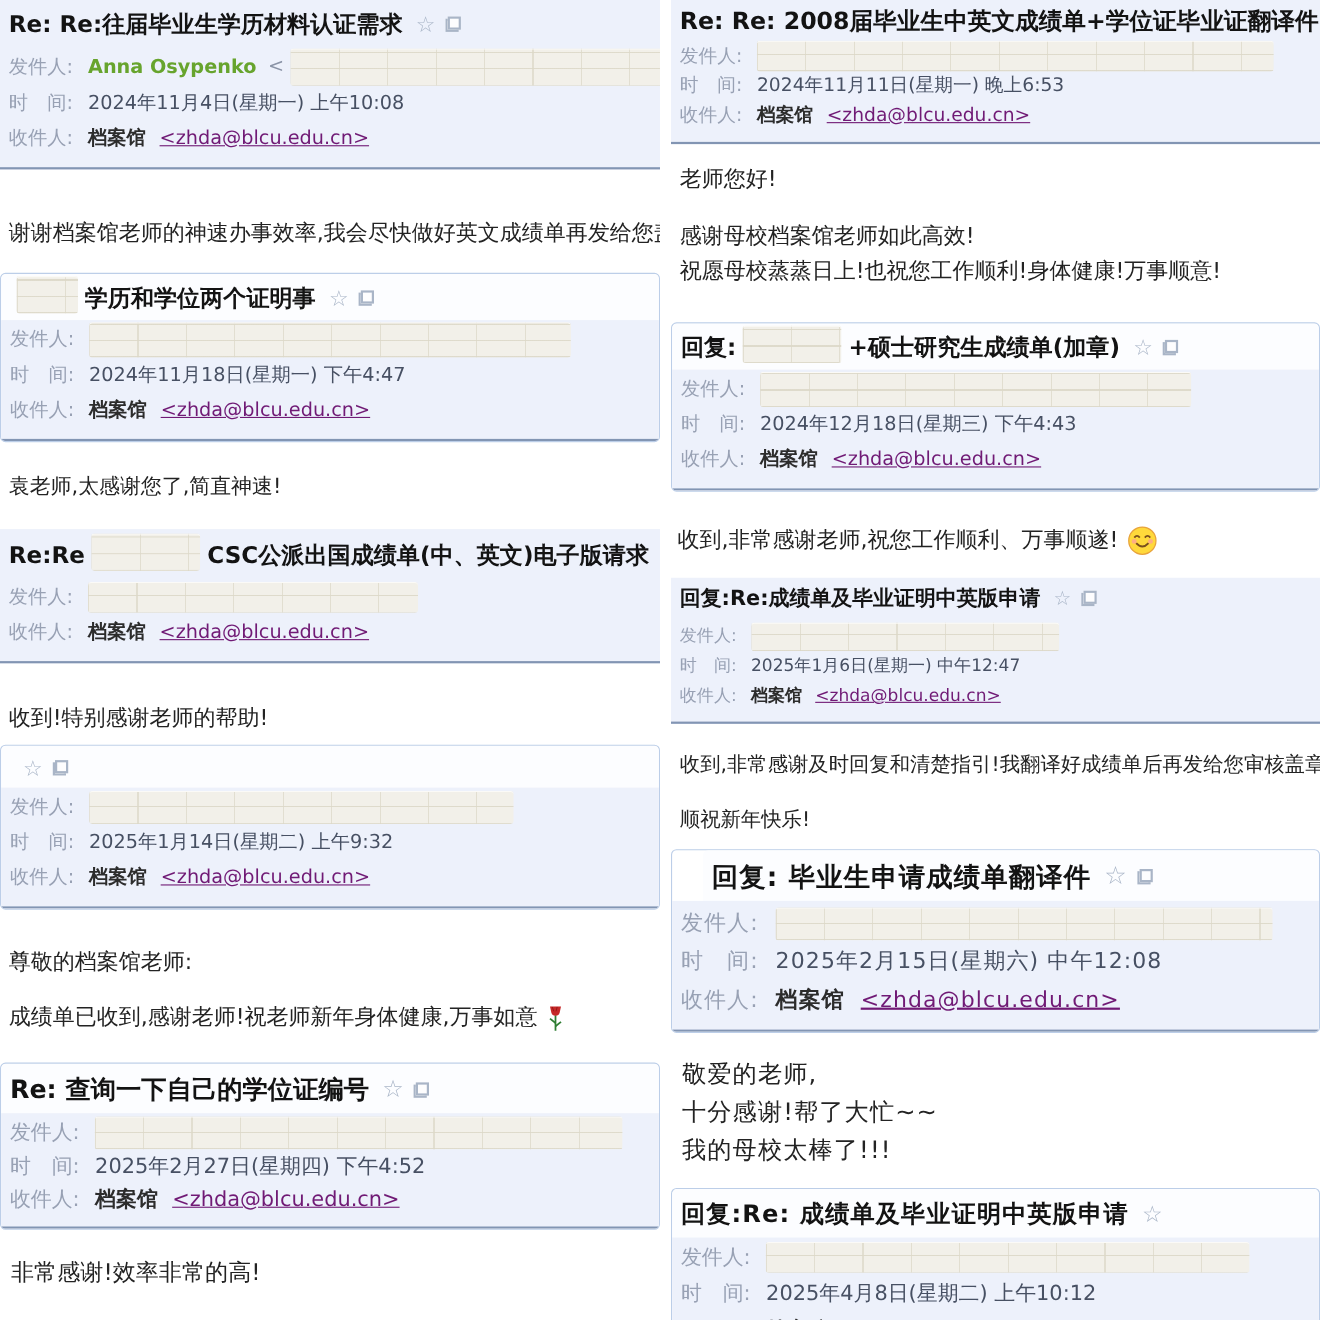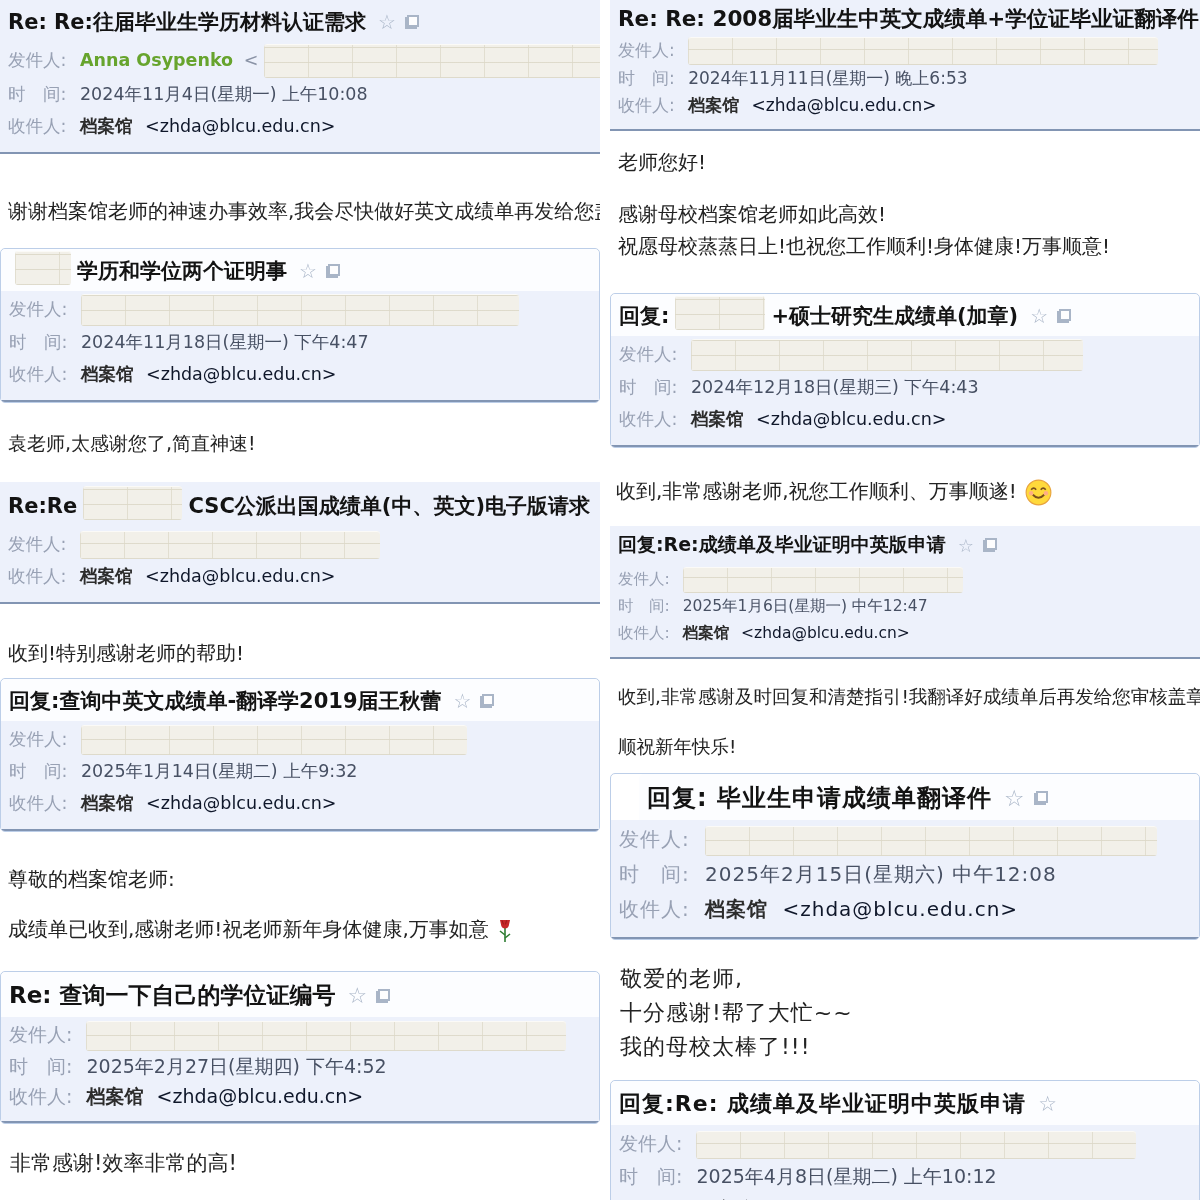--- a/index.html
+++ b/index.html
@@ -15,21 +15,21 @@
   .popout{position:relative;display:inline-block;width:14px;height:14px;margin-left:9px;flex:0 0 auto;}
   .popout::before{content:"";position:absolute;left:0;bottom:0;width:8px;height:8px;border:2px solid #a9b5c7;background:#fff;}
   .popout::after{content:"";position:absolute;right:0;top:0;width:8px;height:8px;border:2px solid #a9b5c7;background:#fdfdfe;}
   
   .head{background:#edf1fb;border-bottom:2px solid #8295b3;}
   .meta{font-size:17.5px;padding:2px 10px 10px 8px;}
   .mrow{line-height:32px;white-space:nowrap;}
   .lbl{color:#98a1b4;margin-right:8px;}
   .val{color:#475063;}
   .rcpt{color:#2c2c2c;font-weight:bold;margin-right:7px;}
-  .mail{color:#0f172a;}
+  .mail{color:#701a75;text-decoration:underline;}
   .sender-name{color:#67a42d;font-weight:bold;margin-right:5px;}
   .bracket{color:#8a93a6;}
   
   .mosaic{display:inline-block;vertical-align:middle;height:30px;border-radius:3px;background-color:#f2f0e9;background-image:repeating-linear-gradient(0deg,rgba(220,216,200,.9) 0 1px,transparent 1px 15px),repeating-linear-gradient(90deg,rgba(220,216,200,.75) 0 1px,transparent 1px 44px);box-shadow:inset 0 1px 0 #fbfaf7;}
   .m-subj{height:34px;margin:-10px 6px -4px 6px;}
   
   .mailbody{padding-left:8px;padding-right:6px;}
   .mailbody p{margin:0;font-size:20px;color:#232323;line-height:1.3;white-space:nowrap;}
   
   .boxed{border:1px solid #bccee8;border-radius:5px;}
@@ -155,21 +155,20 @@
           </div>
         </div>
       </div>
       <div class="mailbody">
         <p>收到!特别感谢老师的帮助!</p>
       </div>
     </section>
 
     <section class="card c3 boxed">
       <div class="subject">
-        <span>回复:查询中英文成绩单-翻译学2019届王秋蕾</span>
         <span class="star">☆</span>
         <span class="popout"></span>
       </div>
       <div class="head">
         <div class="meta">
           <div class="mrow">
             <span class="lbl">发件人:</span>
             <span class="mosaic" style="width:386px;height:30px"></span>
           </div>
           <div class="mrow">

